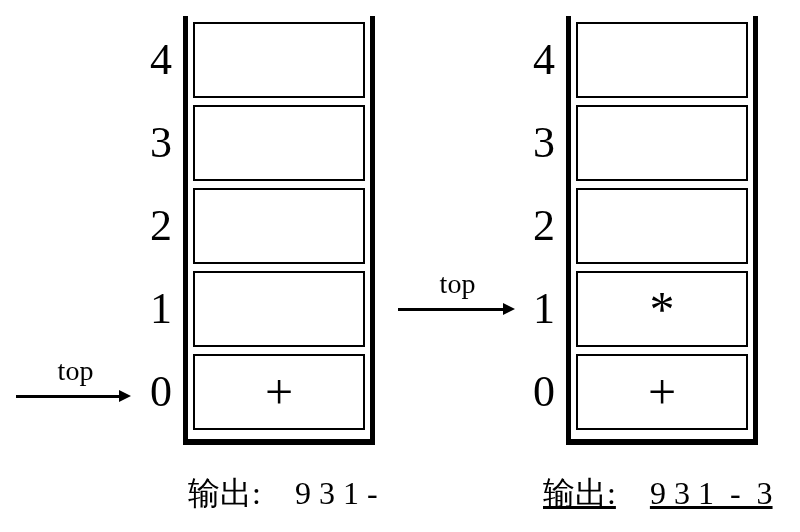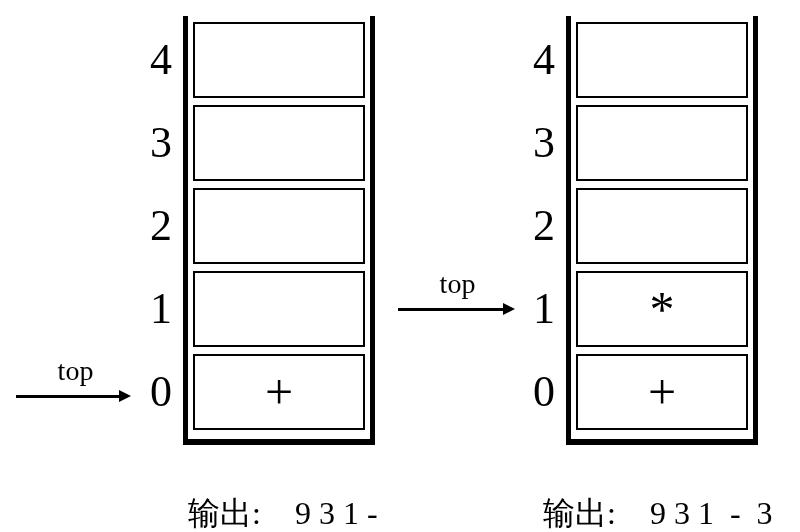--- a/index.html
+++ b/index.html
@@ -75,24 +75,23 @@
   .top-label.r { left: 420px; top: 268px; }
   .shaft.r     { left: 398px; top: 308px; width: 105px; }
   .head.r      { left: 503px; top: 303px; }
 
   .output {
     position: absolute;
     top: 477px;
     font-size: 32px;
     line-height: 32px;
     white-space: pre;
-    margin-top: 20px;
   }
   .output.l { left: 188px; }
-  .output.r { left: 543px; }
+  .output.r { left: 543px; text-decoration: underline; }
   .output-value { margin-left: 34px; white-space: pre; }
 </style>
 </head>
 <body>
 
 <div id="canvas">
 
   <div class="stack left">
     <span class="idx i0">4</span>
     <span class="idx i1">3</span>

